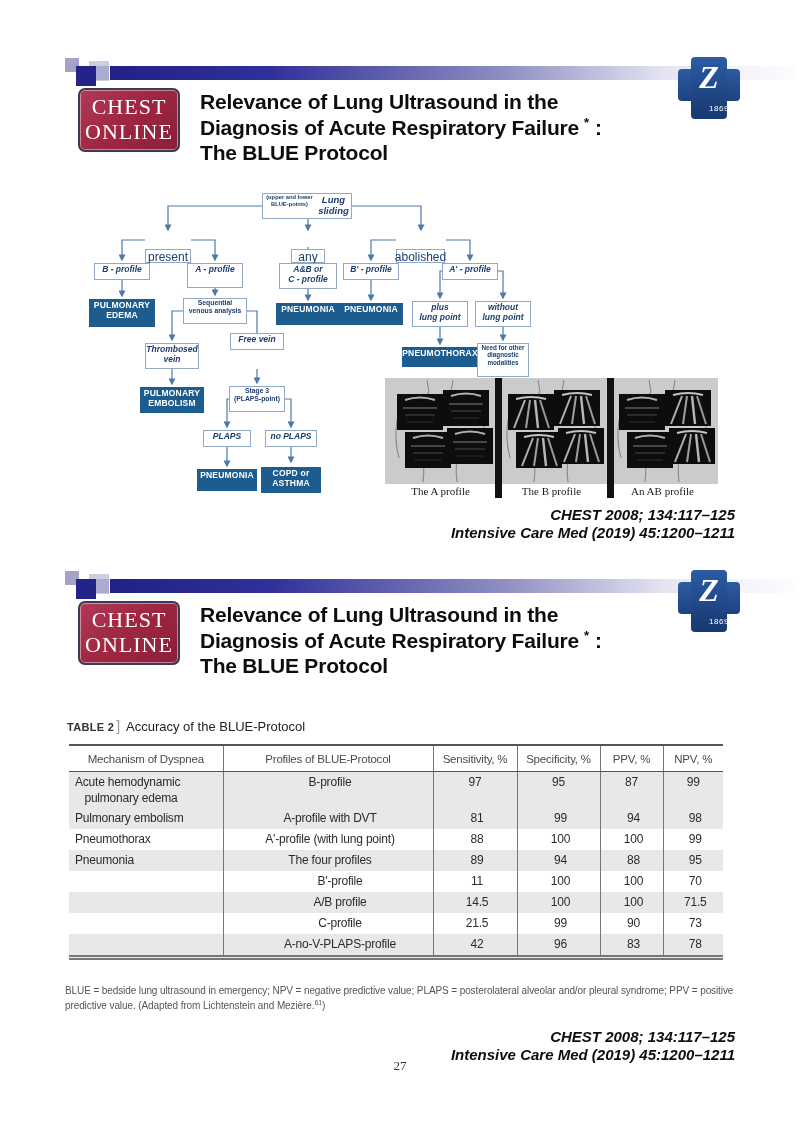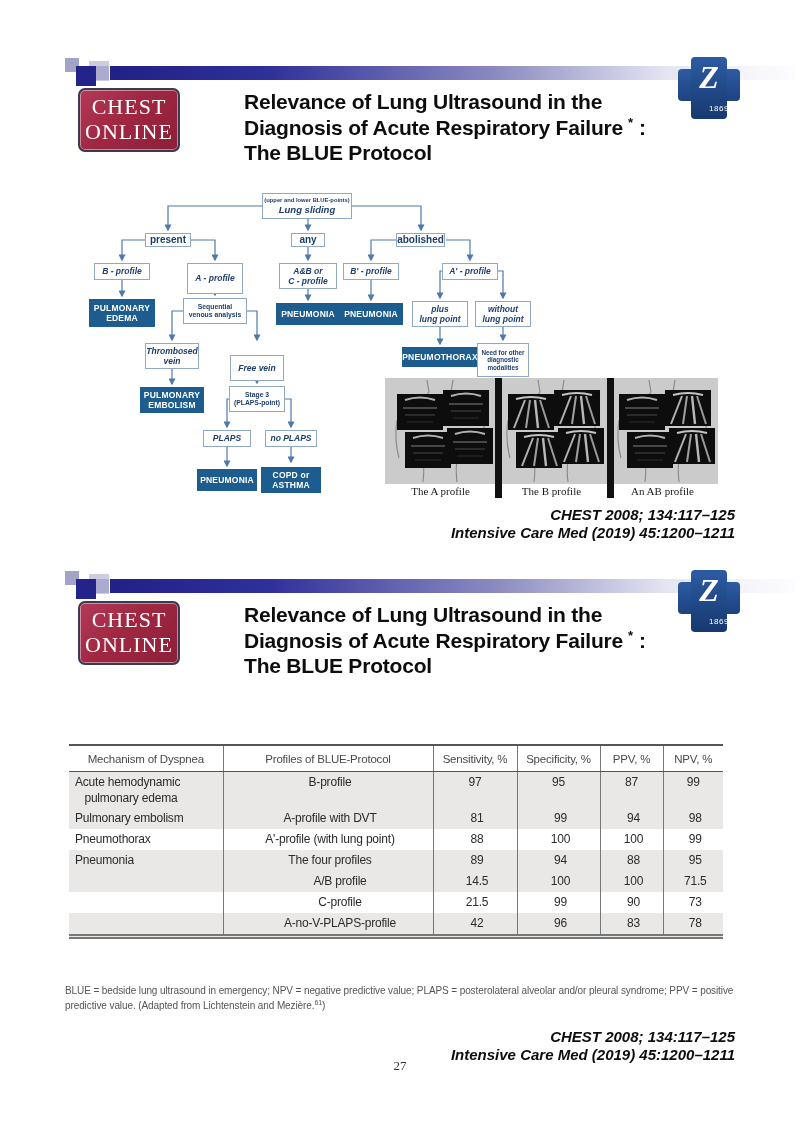--- a/index.html
+++ b/index.html
@@ -14,40 +14,40 @@
   .sq-c{position:absolute;left:23px;top:3px;width:22px;height:22px;background:rgba(196,196,221,.85);border:1px solid #fff;box-sizing:border-box;}
   .sq-b{position:absolute;left:11px;top:9px;width:20px;height:20px;background:#232389;}
   .chest-logo{position:absolute;left:13px;top:31px;width:102px;height:64px;
     background:linear-gradient(135deg,#b23a57 0%,#a02742 45%,#8c1f39 100%);
     border:2px solid #3a3a55;border-radius:7px;box-sizing:border-box;
     box-shadow:inset 0 0 0 1px rgba(255,255,255,.45);
     display:flex;flex-direction:column;align-items:center;justify-content:center;}
   .chest-logo span{color:#fff;font-family:"Liberation Serif",serif;font-size:22px;line-height:1.12;letter-spacing:1px;}
   .slide-title{position:absolute;left:135px;top:33px;width:480px;color:#0d0d0d;
     font-size:21px;font-weight:bold;line-height:1.18;letter-spacing:-.2px;}
-  .slide-title .t-line{display:block;margin-left:44px;}
+  .slide-title .t-line{display:block;}
   .t-sup{font-size:13px;vertical-align:super;margin-left:5px;}
   .t-colon{margin-left:6px;}
   .z-badge{position:absolute;left:613px;top:0;width:62px;height:68px;}
   .z-cross-h{position:absolute;left:0;top:12px;width:62px;height:32px;border-radius:4px;
     background:linear-gradient(180deg,#2d5ba3,#1d4280);}
   .z-cross-v{position:absolute;left:13px;top:0;width:36px;height:62px;border-radius:4px;
     background:linear-gradient(180deg,#2d5ba3,#16396f);}
   .z-letter{position:absolute;left:0;top:4px;width:62px;text-align:center;color:#fff;
     font-family:"Liberation Serif",serif;font-style:italic;font-weight:bold;font-size:32px;line-height:1;}
   .z-year{position:absolute;left:13px;top:47px;width:56px;text-align:center;color:#fff;font-size:8px;letter-spacing:.5px;}
 
   
   .flowchart{position:absolute;left:65px;top:185px;width:680px;height:330px;}
   .fc-lines{position:absolute;left:0;top:0;}
-  .fb{position:absolute;display:flex;flex-direction:column;align-items:center;justify-content:center;
+  .fb{position:absolute;display:flex;flex-direction:row;justify-content:center;
       background:#fff;border:1px solid #8fa9c7;color:#1c3e6d;text-align:center;
       white-space:pre-line;line-height:1.18;box-sizing:border-box;}
   .prof{font-style:italic;font-weight:bold;font-size:8.5px;}
-  .cond{font-size:10px;font-weight:700;}
+  .cond{font-size:12px;font-weight:400;margin-top:16px;}
   .plain{font-size:6.8px;font-weight:600;}
   .tiny{font-size:6.3px;font-weight:600;}
   .fill{background:#1d5c8e;border-color:#1d5c8e;color:#fff;font-weight:bold;font-size:8.5px;letter-spacing:.2px;font-style:normal;}
   .ls-sub{font-size:5.8px;font-weight:600;}
   .ls-main{font-size:9.5px;font-weight:bold;font-style:italic;}
 
   
   .us-panel{position:absolute;left:385px;top:378px;width:333px;height:106px;background:#cbcbcb;}
   .us-bar{position:absolute;top:378px;width:7px;height:120px;background:#111;}
   .us-labels{position:absolute;left:385px;top:485px;width:333px;display:flex;}
@@ -144,38 +144,38 @@
     </svg>
 
     <div class="fb" style="left:197px;top:8px;width:90px;height:26px">
       <span class="ls-sub">(upper and lower BLUE-points)</span>
       <span class="ls-main">Lung sliding</span>
     </div>
     <div class="fb cond" style="left:80px;top:48px;width:46px;height:14px">present</div>
     <div class="fb cond" style="left:226px;top:48px;width:34px;height:14px">any</div>
     <div class="fb cond" style="left:331px;top:48px;width:49px;height:14px">abolished</div>
     <div class="fb prof" style="left:29px;top:78px;width:56px;height:17px">B - profile</div>
-    <div class="fb prof" style="left:122px;top:78px;width:56px;height:31px">A - profile</div>
+    <div class="fb prof" style="left:122px;top:78px;width:56px;height:25px">A - profile</div>
     <div class="fb prof" style="left:214px;top:78px;width:58px;height:26px">A&amp;B or
 C - profile</div>
     <div class="fb prof" style="left:278px;top:78px;width:56px;height:17px">B' - profile</div>
     <div class="fb prof" style="left:377px;top:78px;width:56px;height:17px">A' - profile</div>
     <div class="fb fill" style="left:24px;top:114px;width:66px;height:28px">PULMONARY
 EDEMA</div>
     <div class="fb plain" style="left:118px;top:113px;width:64px;height:26px">Sequential
 venous analysis</div>
     <div class="fb fill" style="left:211px;top:118px;width:64px;height:22px">PNEUMONIA</div>
     <div class="fb fill" style="left:274px;top:118px;width:64px;height:22px">PNEUMONIA</div>
     <div class="fb prof" style="left:347px;top:116px;width:56px;height:26px">plus
 lung point</div>
     <div class="fb prof" style="left:410px;top:116px;width:56px;height:26px">without
 lung point</div>
     <div class="fb prof" style="left:80px;top:158px;width:54px;height:26px">Thrombosed
 vein</div>
-    <div class="fb prof" style="left:165px;top:170px;width:54px;height:26px">Free vein</div>
+    <div class="fb prof" style="left:165px;top:148px;width:54px;height:17px">Free vein</div>
     <div class="fb fill" style="left:337px;top:162px;width:76px;height:20px">PNEUMOTHORAX</div>
     <div class="fb tiny" style="left:412px;top:158px;width:52px;height:34px">Need for other
 diagnostic
 modalities</div>
     <div class="fb fill" style="left:75px;top:202px;width:64px;height:26px">PULMONARY
 EMBOLISM</div>
     <div class="fb plain" style="left:164px;top:201px;width:56px;height:26px">Stage 3
 (PLAPS-point)</div>
     <div class="fb prof" style="left:138px;top:245px;width:48px;height:17px">PLAPS</div>
     <div class="fb prof" style="left:200px;top:245px;width:52px;height:17px">no PLAPS</div>
@@ -257,20 +257,23 @@
       <span class="t-line">The BLUE Protocol</span>
     </div>
     <div class="z-badge">
       <div class="z-cross-h"></div>
       <div class="z-cross-v"></div>
       <span class="z-letter">Z</span>
       <span class="z-year">1869</span>
     </div>
   </div>
 
+  <div class="tbl-caption">
+    <span class="tbl-tag">TABLE 2</span><span class="tbl-bracket">]</span><span>Accuracy of the BLUE-Protocol</span>
+  </div>
 
   <table class="acc-table">
     <colgroup>
         <col style="width:154px">
         <col style="width:210px">
         <col style="width:84px">
         <col style="width:83px">
         <col style="width:63px">
         <col style="width:60px">
       </colgroup>
@@ -311,20 +314,28 @@
         <td class="num">99</td>
       </tr>
       <tr class="shade one">
         <td class="c-mech">Pneumonia</td>
         <td class="c-prof">The four profiles</td>
         <td class="num">89</td>
         <td class="num">94</td>
         <td class="num">88</td>
         <td class="num">95</td>
       </tr>
+      <tr class="one sub">
+        <td class="c-mech"></td>
+        <td class="c-prof">B'-profile</td>
+        <td class="num">11</td>
+        <td class="num">100</td>
+        <td class="num">100</td>
+        <td class="num">70</td>
+      </tr>
       <tr class="shade one sub">
         <td class="c-mech"></td>
         <td class="c-prof">A/B profile</td>
         <td class="num">14.5</td>
         <td class="num">100</td>
         <td class="num">100</td>
         <td class="num">71.5</td>
       </tr>
       <tr class="one sub">
         <td class="c-mech"></td>

